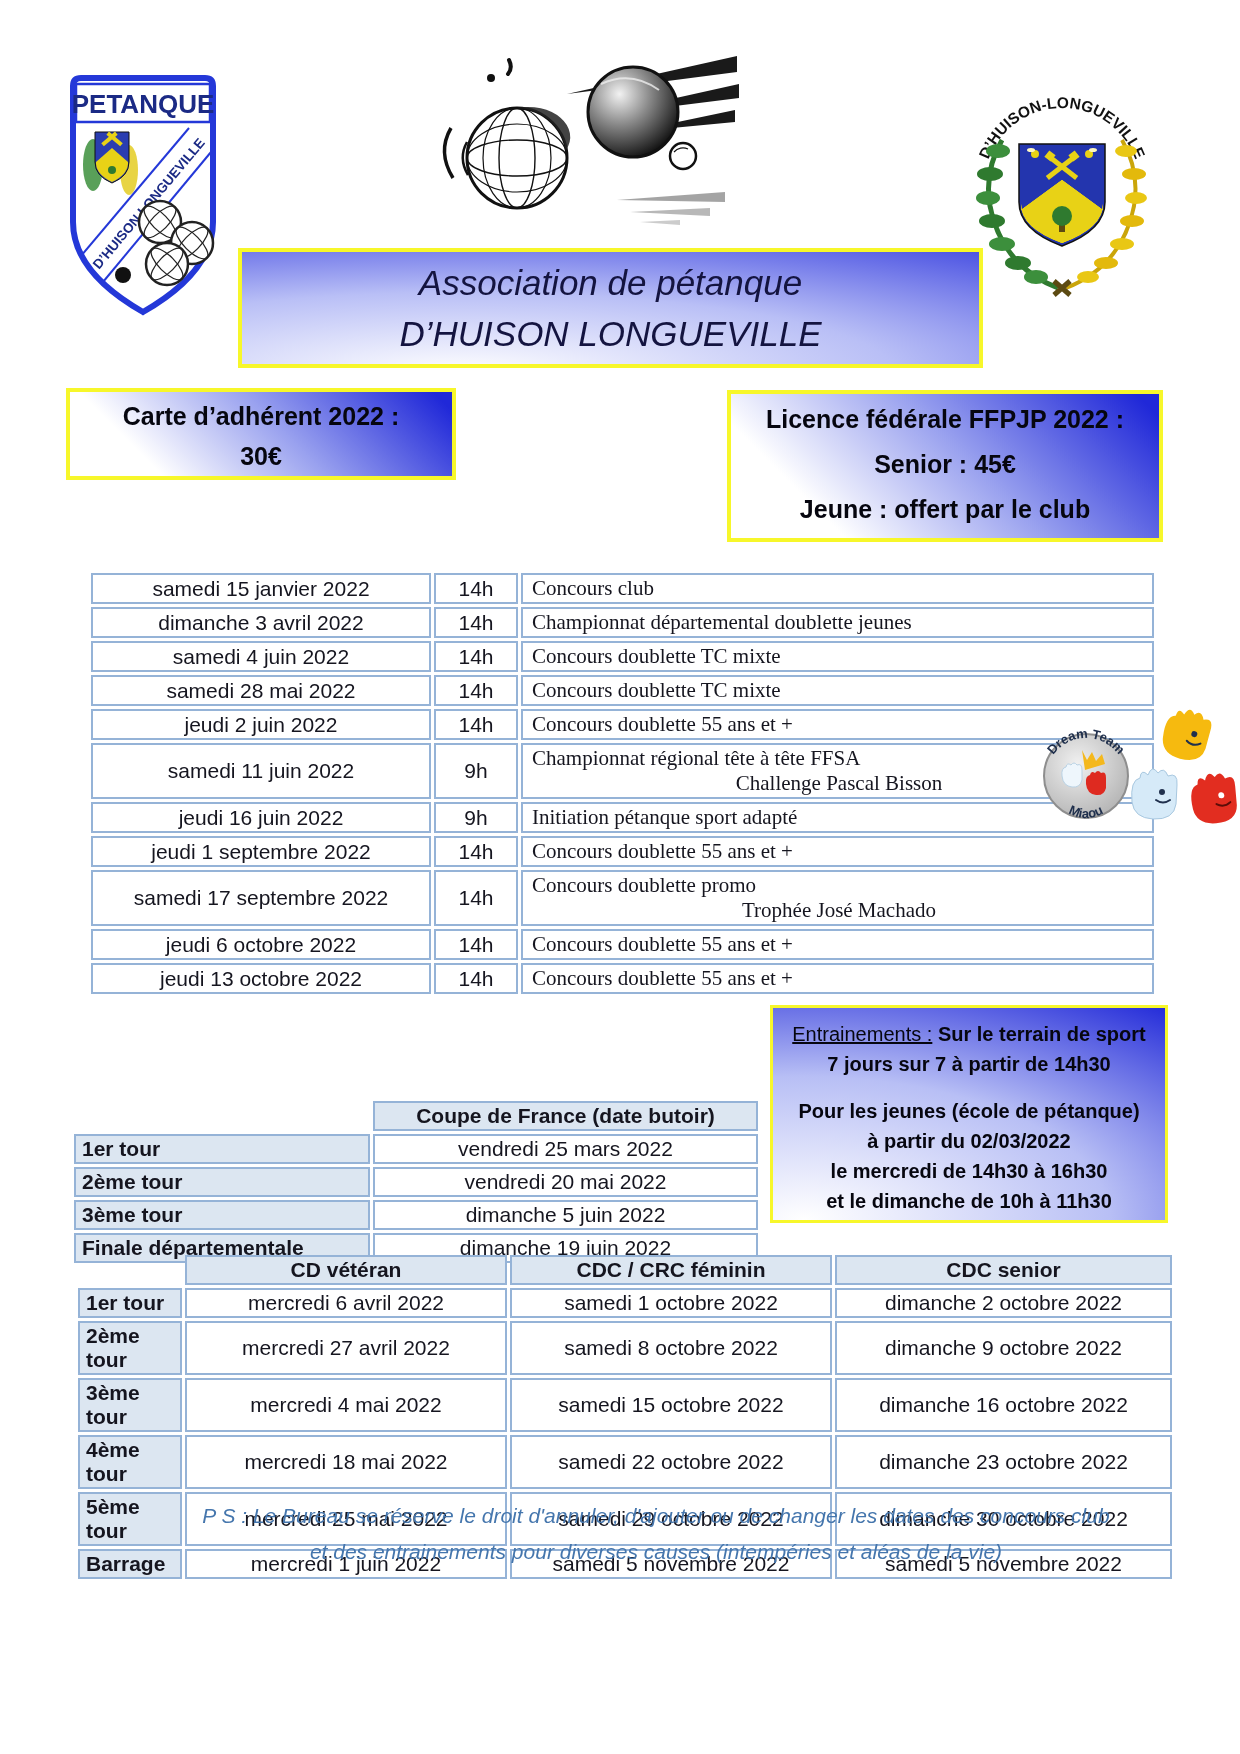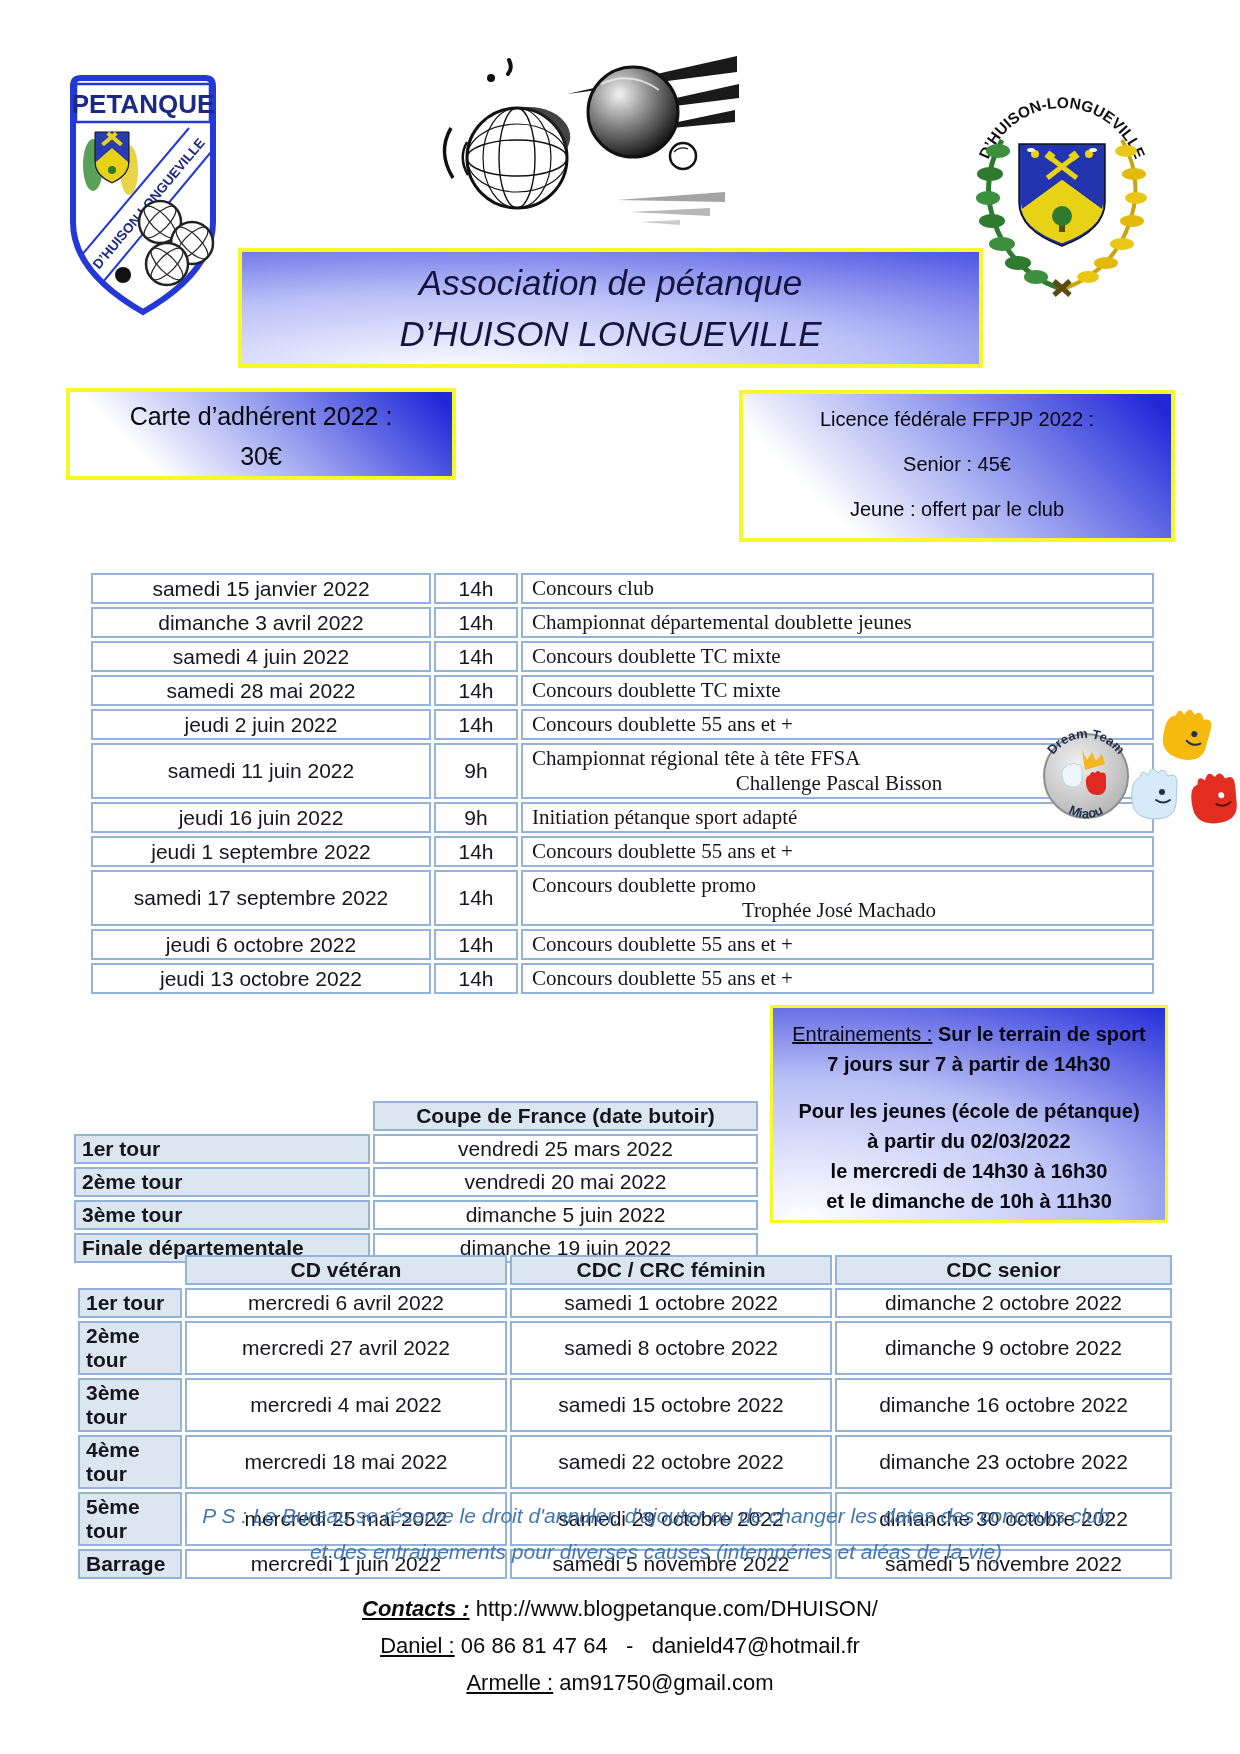--- a/index.html
+++ b/index.html
@@ -16,21 +16,21 @@
     position:relative;width:1240px;height:1754px;margin:0 auto;
     background:#ffffff;overflow:hidden;
     font-family:"Liberation Sans","DejaVu Sans",sans-serif;color:var(--ink);
   }
   .abs{position:absolute;}
 
   
   .grad-box{
     border:4px solid var(--yellow);
     background:linear-gradient(45deg,#ffffff 0%,#ffffff 20%,#9aa2ef 55%,#2028d8 96%);
-    text-align:center;font-weight:normal;color:#06060f;
+    text-align:center;font-weight:bold;color:#06060f;
   }
   .banner{
     border:4px solid var(--yellow);
     background:radial-gradient(ellipse 130% 160% at 30% 108%,#ffffff 0%,#b9bff6 45%,#2830dc 100%);
     text-align:center;color:var(--navy);font-style:italic;
   }
   .trainings{
     border:3px solid var(--yellow);
     background:radial-gradient(ellipse 150% 130% at 8% 100%,#ffffff 0%,#b8bff5 52%,#2028d8 100%);
     text-align:center;color:#06060f;font-weight:bold;
@@ -43,21 +43,21 @@
     padding:1px 6px;height:27px;vertical-align:middle;font-weight:normal;text-align:center;
   }
   table.doc .spacer{border:none;background:transparent;}
   table.doc .fill{background:var(--fill);font-weight:bold;}
   table.doc .lbl{background:var(--fill);font-weight:bold;text-align:left;}
   table.doc td.ev{text-align:left;padding-left:9px;font-family:Liberation Serif, serif;}
   table.doc td.ev .l2{text-align:center;}
 
   .banner .l{font-size:35px;line-height:51px;}
   .fee1{font-size:25px;line-height:40px;padding-top:4px;}
-  .fee2{font-size:20px;line-height:45px;padding-top:3px;margin-left:12px;}
+  .fee2{font-size:25px;line-height:45px;padding-top:3px;}
   .tr-line{font-size:20px;line-height:30px;}
   .tr-gap{margin-top:17px;}
   .tr-u{font-weight:normal;text-decoration:underline;}
 
   .ps{width:100%;text-align:center;font-style:italic;font-size:21px;line-height:36px;color:var(--psblue);margin-left:36px;}
   .contacts{width:100%;text-align:center;font-size:22px;line-height:37px;color:#0a0a0a;}
   .c-bold-u{font-weight:bold;font-style:italic;text-decoration:underline;}
   .c-u{text-decoration:underline;}
   .pre{white-space:pre;}
 </style>
@@ -424,28 +424,14 @@
           <td>samedi 5 novembre 2022</td>
         </tr>
       </tbody>
   </table>
 
   <div class="abs ps" style="top:1498px;">
     <div>P S : Le Bureau se réserve le droit d'annuler, d'ajouter ou de changer les dates des concours club</div>
     <div>et des entrainements pour diverses causes (intempéries et aléas de la vie)</div>
   </div>
 
-  <div class="abs contacts" style="top:1590px;">
-    <div>
-      <span class="c-bold-u">Contacts :</span>
-      <span>http://www.blogpetanque.com/DHUISON/</span>
-    </div>
-    <div>
-      <span class="c-u">Daniel :</span>
-      <span class="pre">06 86 81 47 64   -   danield47@hotmail.fr</span>
-    </div>
-    <div>
-      <span class="c-u">Armelle :</span>
-      <span>am91750@gmail.com</span>
-    </div>
-  </div>
 
 </div>
 
 </body></html>

